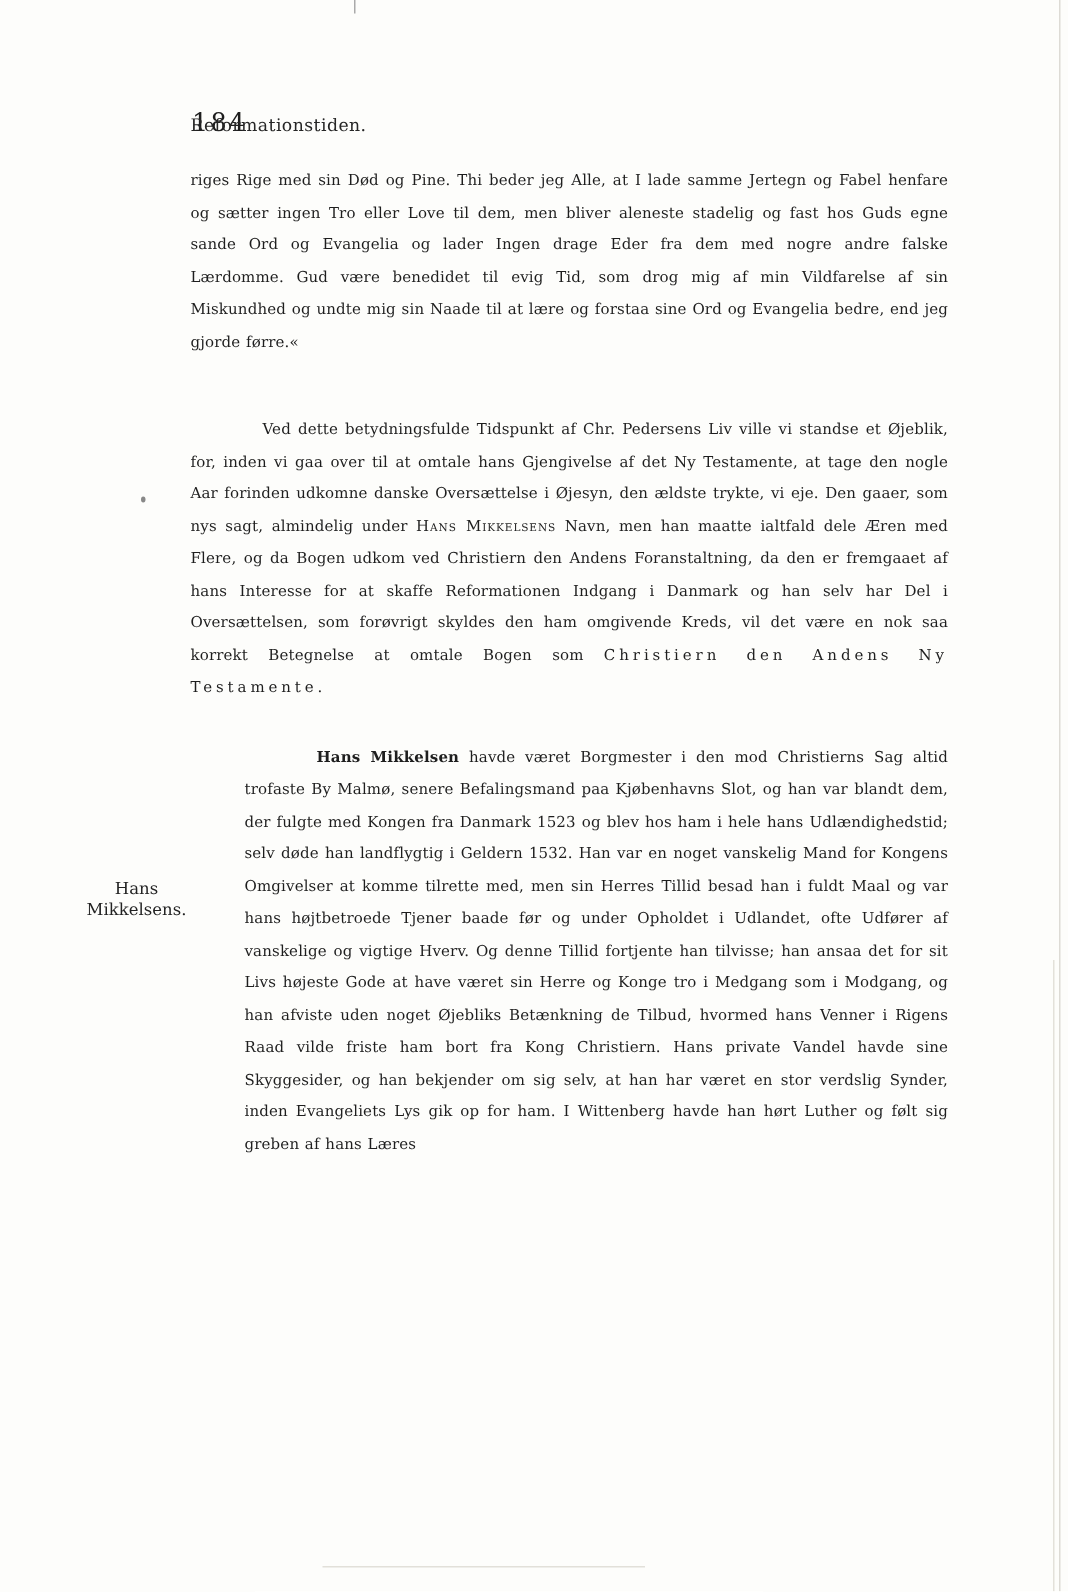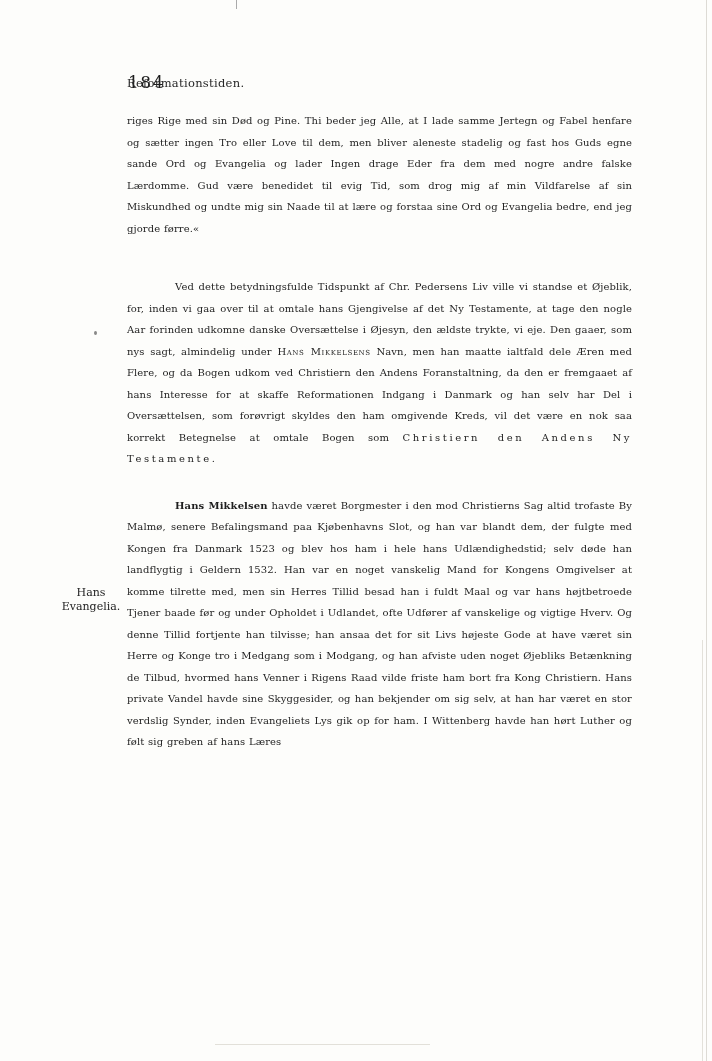--- a/index.html
+++ b/index.html
@@ -58,21 +58,21 @@
     width: 505px;
     font-size: 10px;
     line-height: 21.5px;
     text-align: justify;
     letter-spacing: .1px;
     word-spacing: .5px;
   }
   .text-block p { margin: 0; }
   .text-block p.indent { text-indent: 48px; }
   .text-block p:nth-child(2) { margin-top: 37px; }
-  .text-block p:nth-child(3) { margin-top: 25px; }
+  .text-block p:nth-child(3) { margin-top: 25px; margin-left: 36px; }
   .seg-bold { font-weight: bold; }
   .seg-smallcaps { font-variant: small-caps; letter-spacing: .6px; }
   .seg-spaced { letter-spacing: 2.6px; word-spacing: 2px; }
 </style>
 </head>
 <body>
 
 <div class="scan-page">
   <div class="artifact artifact-top-tick"></div>
   <div class="artifact artifact-right-line"></div>
@@ -80,21 +80,21 @@
   <div class="artifact artifact-bottom-line"></div>
   <div class="ink-speck"></div>
 
   <div class="page-header">
     <span class="page-number">184</span>
     <span class="running-head">Reformationstiden.</span>
   </div>
 
   <div class="margin-note" id="margin-note">
       <div>Hans</div>
-      <div>Evangelia.</div>
+      <div>Mikkelsens.</div>
     </div>
 
   <div class="text-block" id="text-block">
       <p class=""><span class="seg-normal">riges Rige med sin Død og Pine.  Thi beder jeg Alle, at I lade samme Jertegn og Fabel henfare og sætter ingen Tro eller Love til dem, men bliver aleneste stadelig og fast hos Guds egne sande Ord og Evangelia og lader Ingen drage Eder fra dem med nogre andre falske Lærdomme.  Gud være benedidet til evig Tid, som drog mig af min Vildfarelse af sin Miskundhed og undte mig sin Naade til at lære og forstaa sine Ord og Evangelia bedre, end jeg gjorde førre.«</span></p>
       <p class="indent"><span class="seg-normal">Ved dette betydningsfulde Tidspunkt af Chr. Pedersens Liv ville vi standse et Øjeblik, for, inden vi gaa over til at omtale hans Gjengivelse af det Ny Testamente, at tage den nogle Aar forinden udkomne danske Oversættelse i Øjesyn, den ældste trykte, vi eje. Den gaaer, som nys sagt, almindelig under </span><span class="seg-smallcaps">Hans Mikkelsens</span><span class="seg-normal"> Navn, men han maatte ialtfald dele Æren med Flere, og da Bogen udkom ved Christiern den Andens Foranstaltning, da den er fremgaaet af hans Interesse for at skaffe Reformationen Indgang i Danmark og han selv har Del i Oversættelsen, som forøvrigt skyldes den ham omgivende Kreds, vil det være en nok saa korrekt Betegnelse at omtale Bogen som </span><span class="seg-spaced">Christiern den Andens Ny Testamente</span><span class="seg-normal">.</span></p>
       <p class="indent"><span class="seg-bold">Hans Mikkelsen</span><span class="seg-normal"> havde været Borgmester i den mod Christierns Sag altid trofaste By Malmø, senere Befalingsmand paa Kjøbenhavns Slot, og han var blandt dem, der fulgte med Kongen fra Danmark 1523 og blev hos ham i hele hans Udlændighedstid; selv døde han landflygtig i Geldern 1532.  Han var en noget vanskelig Mand for Kongens Omgivelser at komme tilrette med, men sin Herres Tillid besad han i fuldt Maal og var hans højtbetroede Tjener baade før og under Opholdet i Udlandet, ofte Udfører af vanskelige og vigtige Hverv.  Og denne Tillid fortjente han tilvisse; han ansaa det for sit Livs højeste Gode at have været sin Herre og Konge tro i Medgang som i Modgang, og han afviste uden noget Øjebliks Betænkning de Tilbud, hvormed hans Venner i Rigens Raad vilde friste ham bort fra Kong Christiern.  Hans private Vandel havde sine Skyggesider, og han bekjender om sig selv, at han har været en stor verdslig Synder, inden Evangeliets Lys gik op for ham.  I Wittenberg havde han hørt Luther og følt sig greben af hans Læres</span></p>
     </div>
 </div>
 
 </body></html>

